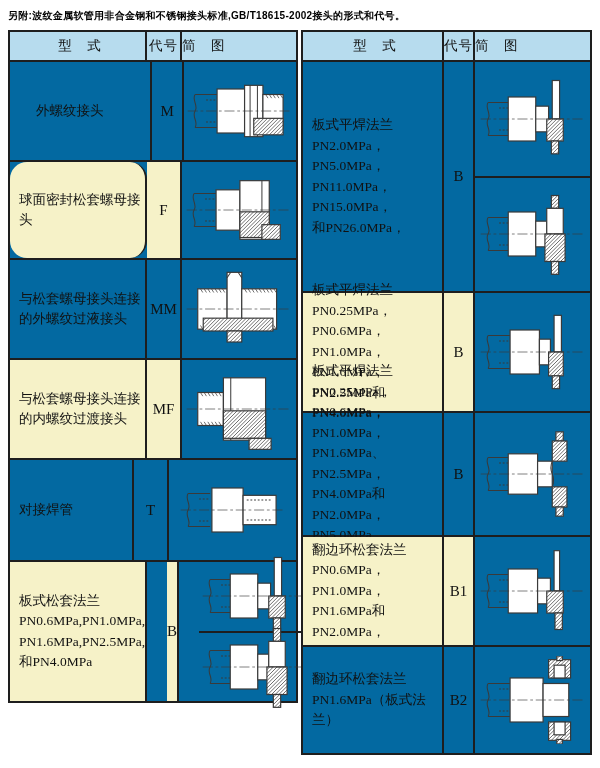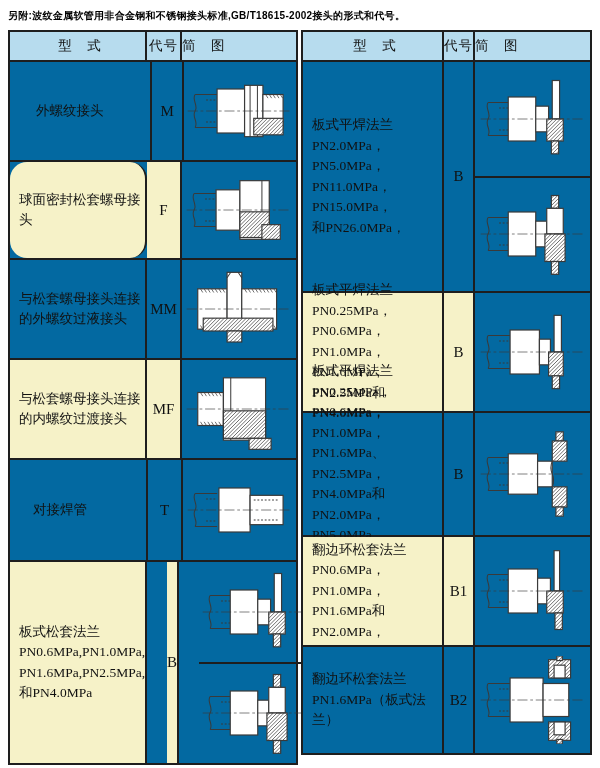--- a/index.html
+++ b/index.html
@@ -261,40 +261,40 @@
               <line x1="81" y1="92" x2="93" y2="80" stroke="#3a3a3a" stroke-width="0.8"></line>
               <line x1="85" y1="92" x2="94" y2="83" stroke="#3a3a3a" stroke-width="0.8"></line>
               <line x1="89" y1="92" x2="94" y2="87" stroke="#3a3a3a" stroke-width="0.8"></line>
               <line x1="93" y1="92" x2="94" y2="91" stroke="#3a3a3a" stroke-width="0.8"></line>
               <line x1="2" y1="48" x2="116" y2="48" stroke="#3a3a3a" stroke-width="0.7" stroke-dasharray="11 3 3 3"></line>
             </svg>
           </div>
         </div>
       </div>
       <div class="row" style="height: 102px;">
-        <div class="cell type" style="width: 124px; margin-left: 14px;">对接焊管</div>
+        <div class="cell type" style="width: 124px;">对接焊管</div>
         <div class="cell code" style="width: 35px;">T</div>
         <div class="cell diagram">
           <div class="sub">
             <svg viewBox="0 0 118 96" width="112" height="88" preserveAspectRatio="xMidYMid meet">
               <path d="M10 30 C 6 36 14 42 10 48 C 6 54 14 60 10 66" fill="none" stroke="#3a3a3a" stroke-width="1.1"></path>
               <line x1="10" y1="30" x2="34" y2="30" stroke="#3a3a3a" stroke-width="1.1"></line>
               <line x1="10" y1="66" x2="34" y2="66" stroke="#3a3a3a" stroke-width="1.1"></line>
               <line x1="22" y1="36" x2="34" y2="36" stroke="#3a3a3a" stroke-width="1.1" stroke-dasharray="2 2"></line>
               <line x1="22" y1="60" x2="34" y2="60" stroke="#3a3a3a" stroke-width="1.1" stroke-dasharray="2 2"></line>
               <rect x="36" y="24" width="34" height="48" fill="#fff" stroke="#3a3a3a" stroke-width="1.3"></rect>
               <rect x="70" y="32" width="36" height="32" fill="#fff" stroke="#3a3a3a" stroke-width="1.3"></rect>
               <line x1="74" y1="37" x2="102" y2="37" stroke="#3a3a3a" stroke-width="1.1" stroke-dasharray="2 2"></line>
               <line x1="74" y1="59" x2="102" y2="59" stroke="#3a3a3a" stroke-width="1.1" stroke-dasharray="2 2"></line>
               <line x1="2" y1="48" x2="116" y2="48" stroke="#3a3a3a" stroke-width="0.7" stroke-dasharray="11 3 3 3"></line>
             </svg>
           </div>
         </div>
       </div>
-      <div class="row hl" style="height: 203px; gap: 20px;">
+      <div class="row hl" style="height: 141px; gap: 20px;">
         <div class="cell type" style="width: 137px;">板式松套法兰
 PN0.6MPa,PN1.0MPa,
 PN1.6MPa,PN2.5MPa,
 和PN4.0MPa</div>
         <div class="cell code" style="width: 35px;">B</div>
         <div class="cell diagram">
           <div class="sub">
             <svg viewBox="0 0 118 96" width="112" height="88" preserveAspectRatio="xMidYMid meet">
               <path d="M10 30 C 6 36 14 42 10 48 C 6 54 14 60 10 66" fill="none" stroke="#3a3a3a" stroke-width="1.1"></path>
               <line x1="10" y1="30" x2="34" y2="30" stroke="#3a3a3a" stroke-width="1.1"></line>

